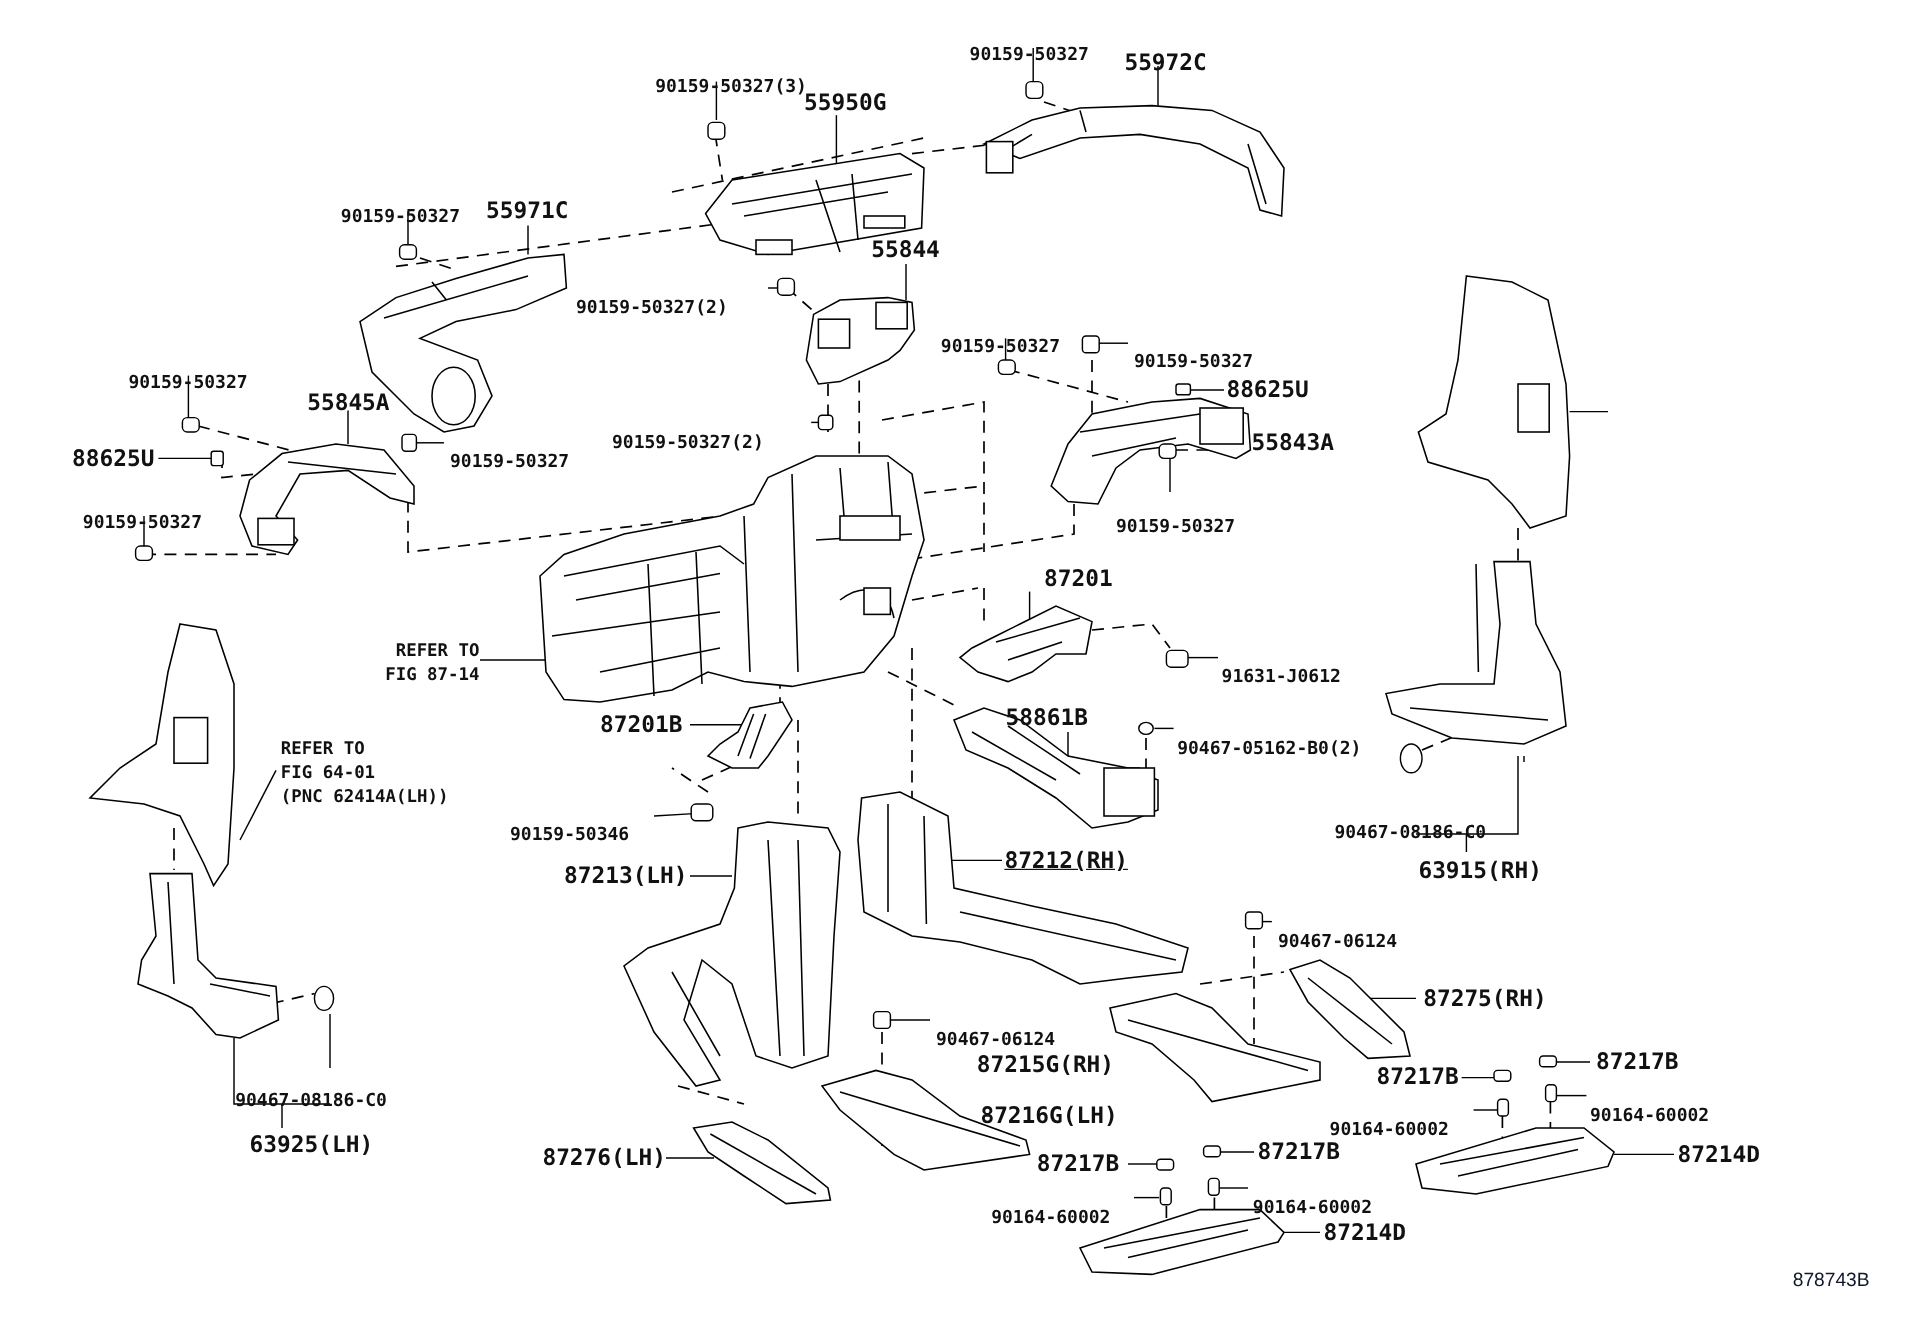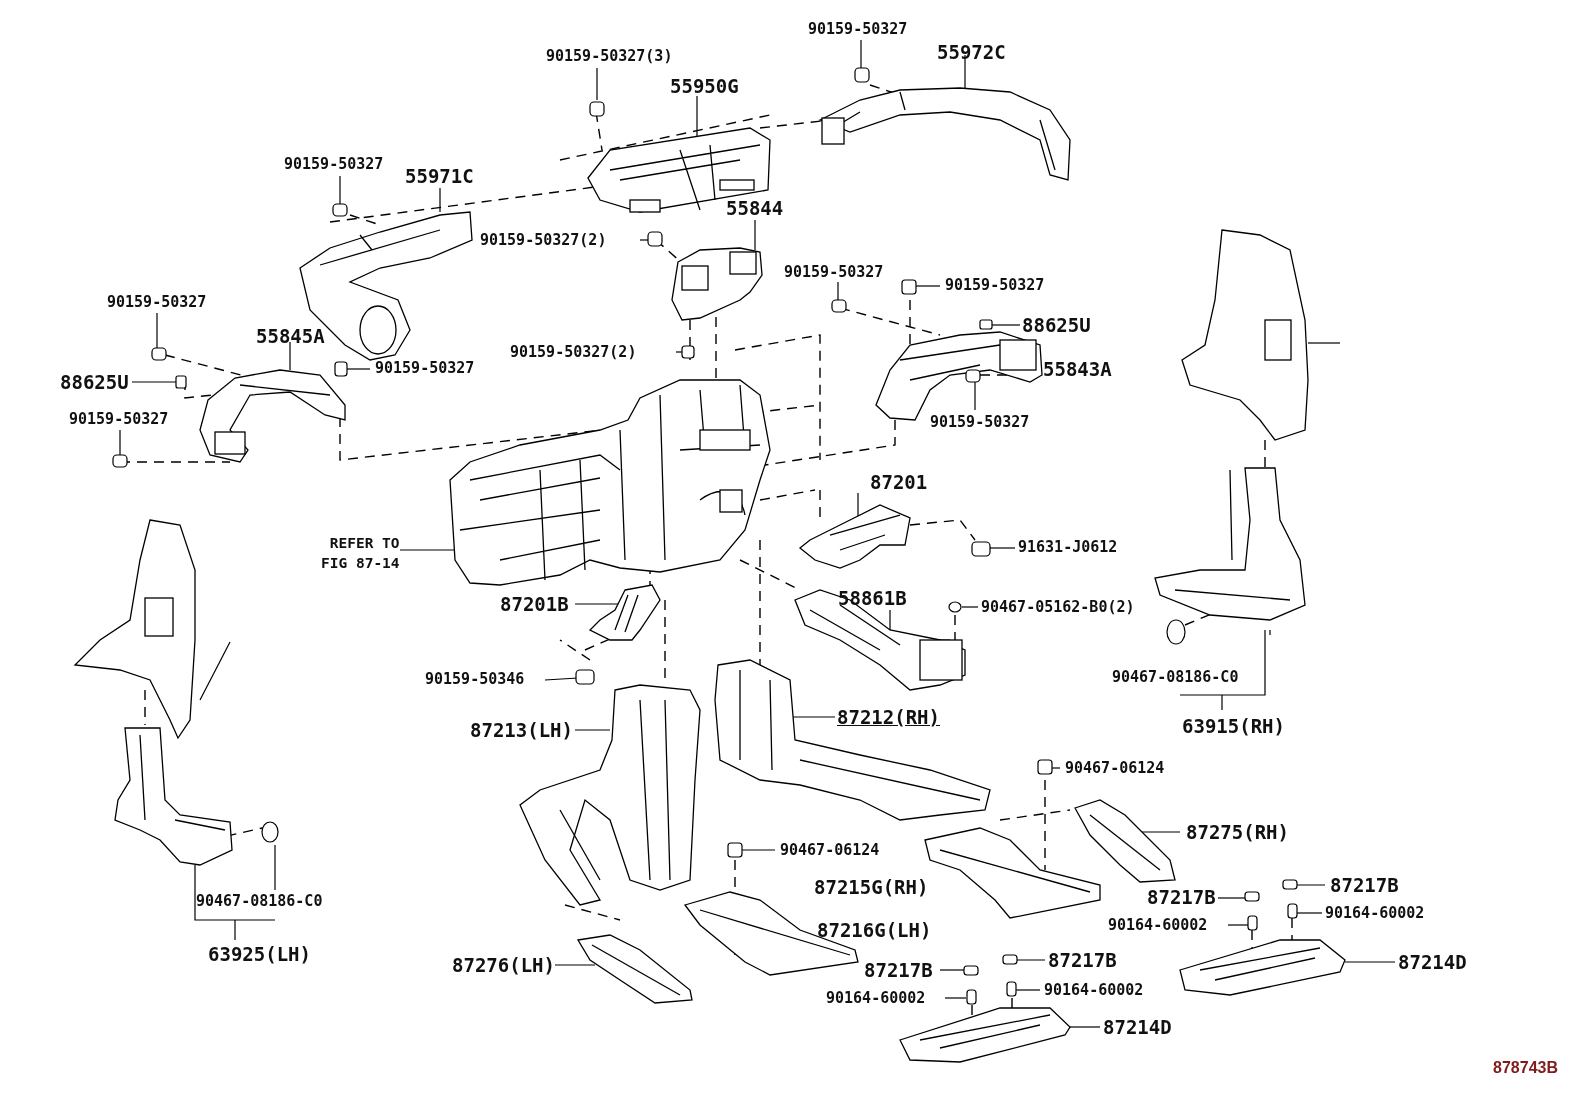--- a/index.html
+++ b/index.html
@@ -12,31 +12,30 @@
   }
   #art { position: absolute; left: 0; top: 0; }
   .lbl {
     position: absolute;
     font-family: "DejaVu Sans Mono", "Liberation Mono", monospace;
     font-weight: bold;
     color: #111111;
     white-space: pre;
     line-height: 1;
   }
-  .s { font-size: 15px; }
+  .s { font-size: 15px; margin-top: 16px; }
   .l { font-size: 19px; }
   .ref { font-size: 14.5px; line-height: 20px; }
   .code {
     position: absolute;
     font-family: "Liberation Sans", sans-serif;
     font-size: 16px;
-    color: #7f1d1d;
+    color: #0f172a;
     right: 34px;
     bottom: 22px;
-    font-weight: bold;
   }
   .part path, .part polygon, .part rect, .part ellipse, .part polyline {
     fill: #ffffff; stroke: #000; stroke-width: 1.3;
   }
   .det { fill: none; stroke: #000; stroke-width: 0.9; }
   .lead { stroke: #000; stroke-width: 1.2; fill: none; }
   .dash { stroke: #000; stroke-width: 1.4; fill: none; stroke-dasharray: 10 7; }
   .fast ellipse, .fast rect, .fast path { fill: #fff; stroke: #000; stroke-width: 1.2; }
 </style>
 </head>
@@ -324,20 +323,23 @@
   <div class="lbl s" style="left:1018px;top:540px;">91631-J0612</div>
 
   <div class="lbl ref" style="left:321px;top:533px;text-align:right;"><span>REFER TO</span>
 <span>FIG 87-14</span></div>
 
   <div class="lbl l" style="left:500px;top:595px;">87201B</div>
   <div class="lbl s" style="left:425px;top:672px;">90159-50346</div>
   <div class="lbl l" style="left:838px;top:589px;">58861B</div>
   <div class="lbl s" style="left:981px;top:600px;">90467-05162-B0(2)</div>
 
+  <div class="lbl ref" style="left:234px;top:614px;"><span>REFER TO</span>
+<span>FIG 64-01</span>
+<span>(PNC 62414A(LH))</span></div>
 
   <div class="lbl s" style="left:1112px;top:670px;">90467-08186-C0</div>
   <div class="lbl l" style="left:1182px;top:717px;">63915(RH)</div>
   <div class="lbl l" style="left:470px;top:721px;">87213(LH)</div>
   <div class="lbl l" style="left:837px;top:708px;text-decoration:underline;">87212(RH)</div>
   <div class="lbl s" style="left:1065px;top:761px;">90467-06124</div>
   <div class="lbl l" style="left:1186px;top:823px;">87275(RH)</div>
   <div class="lbl s" style="left:780px;top:843px;">90467-06124</div>
   <div class="lbl l" style="left:814px;top:878px;">87215G(RH)</div>
   <div class="lbl l" style="left:817px;top:921px;">87216G(LH)</div>

